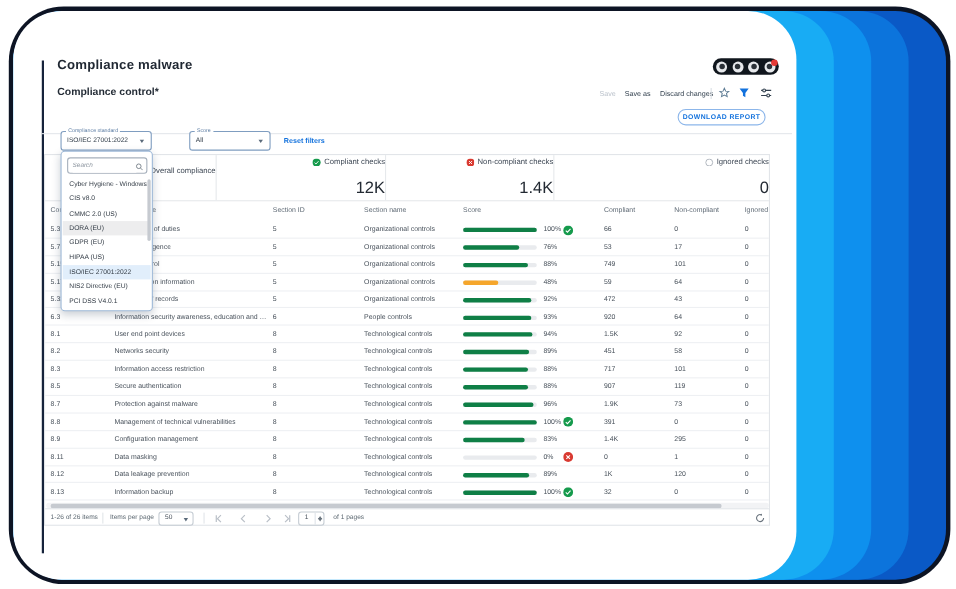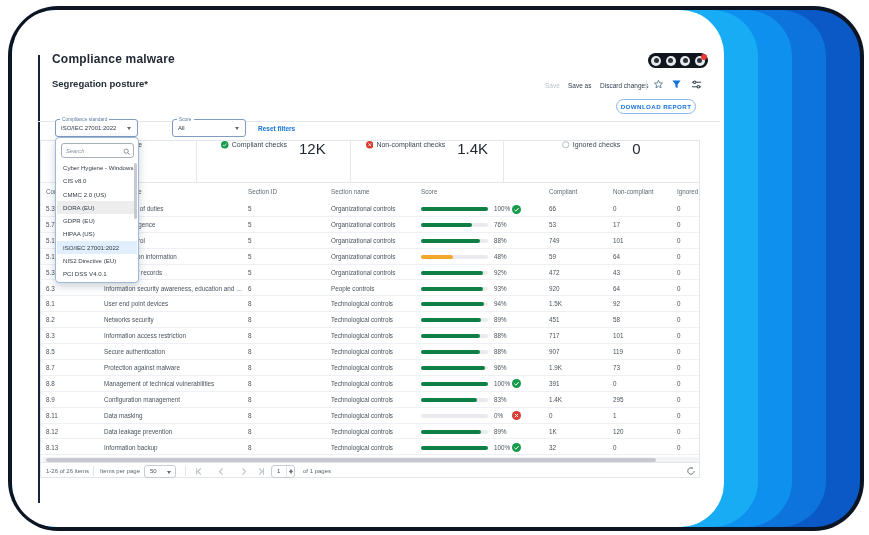--- a/index.html
+++ b/index.html
@@ -47,22 +47,22 @@
   .o-select .flabel{ position:absolute; left:4px; top:-3.5px; font-size:4.8px; color:#5b7ca3; background:#fff; padding:0 2px; line-height:6px;}
   .o-select .fvalue{ position:absolute; left:5px; top:0; font-size:6px; color:#2e3a46; line-height:17px; }
   .caret{ position:absolute; right:6px; top:7px; width:0; height:0; border-left:2.7px solid transparent;
           border-right:2.7px solid transparent; border-top:3.6px solid #5a6a7a; }
   .reset-link{ position:absolute; left:258px; top:125px; font-size:6.5px; font-weight:bold; color:#1372dd; }
 
   
   .panel{ position:absolute; left:40px; top:140px; width:660px; height:338px; border:1px solid #e2e5e9; background:#fff;}
 
   .sum-row{ position:absolute; left:0; top:0; width:100%; height:42px; border-bottom:1px solid #e6e9ec; display:flex; }
-  .sum-cell{ position:relative; height:100%; border-right:1px solid #e6e9ec; display:flex; flex-direction:row;
-             align-items:flex-start; justify-content:center; gap:12px;}
+  .sum-cell{ position:relative; height:100%; border-right:1px solid #e6e9ec; display:flex; flex-direction:column;
+             align-items:flex-end; justify-content:center; gap:12px;}
   .sum-cell:last-child{ border-right:none; }
   .sum-label{ font-size:7px; color:#3c4653; display:flex; align-items:center; gap:3px;}
   .sum-value{ font-size:15px; color:#232a33; line-height:16px;}
   .sum-ico svg{ width:7.5px; height:7.5px; display:block;}
 
   .thead{ position:absolute; left:0; top:42px; width:100%; height:18px; }
   .th{ position:absolute; top:0; font-size:6.3px; color:#5f6a75; line-height:18px; white-space:nowrap;}
 
   #rows{ position:absolute; left:0; top:60px; width:100%; height:257px; overflow:hidden; }
   .t-row{ position:absolute; left:0; width:100%; height:15.9px; border-bottom:1px solid #eef0f3; }
@@ -124,21 +124,21 @@
     <div class="layer l4"></div>
     <div class="layer l3"></div>
     <div class="layer l2"></div>
     <div class="layer l1"></div>
     <div class="white-card"></div>
   </div>
 
   <div class="spine"></div>
 
   <div class="page-title">Compliance malware</div>
-  <div class="page-sub">Segregation posture*</div>
+  <div class="page-sub">Compliance control*</div>
 
   <div class="pill">
     <span class="pill-dot"></span>
     <span class="pill-dot"></span>
     <span class="pill-dot"></span>
     <span class="pill-dot badged"></span>
   </div>
 
   <span class="act disabled" style="left:545px;">Save</span>
   <span class="act" style="left:568px;">Save as</span>

